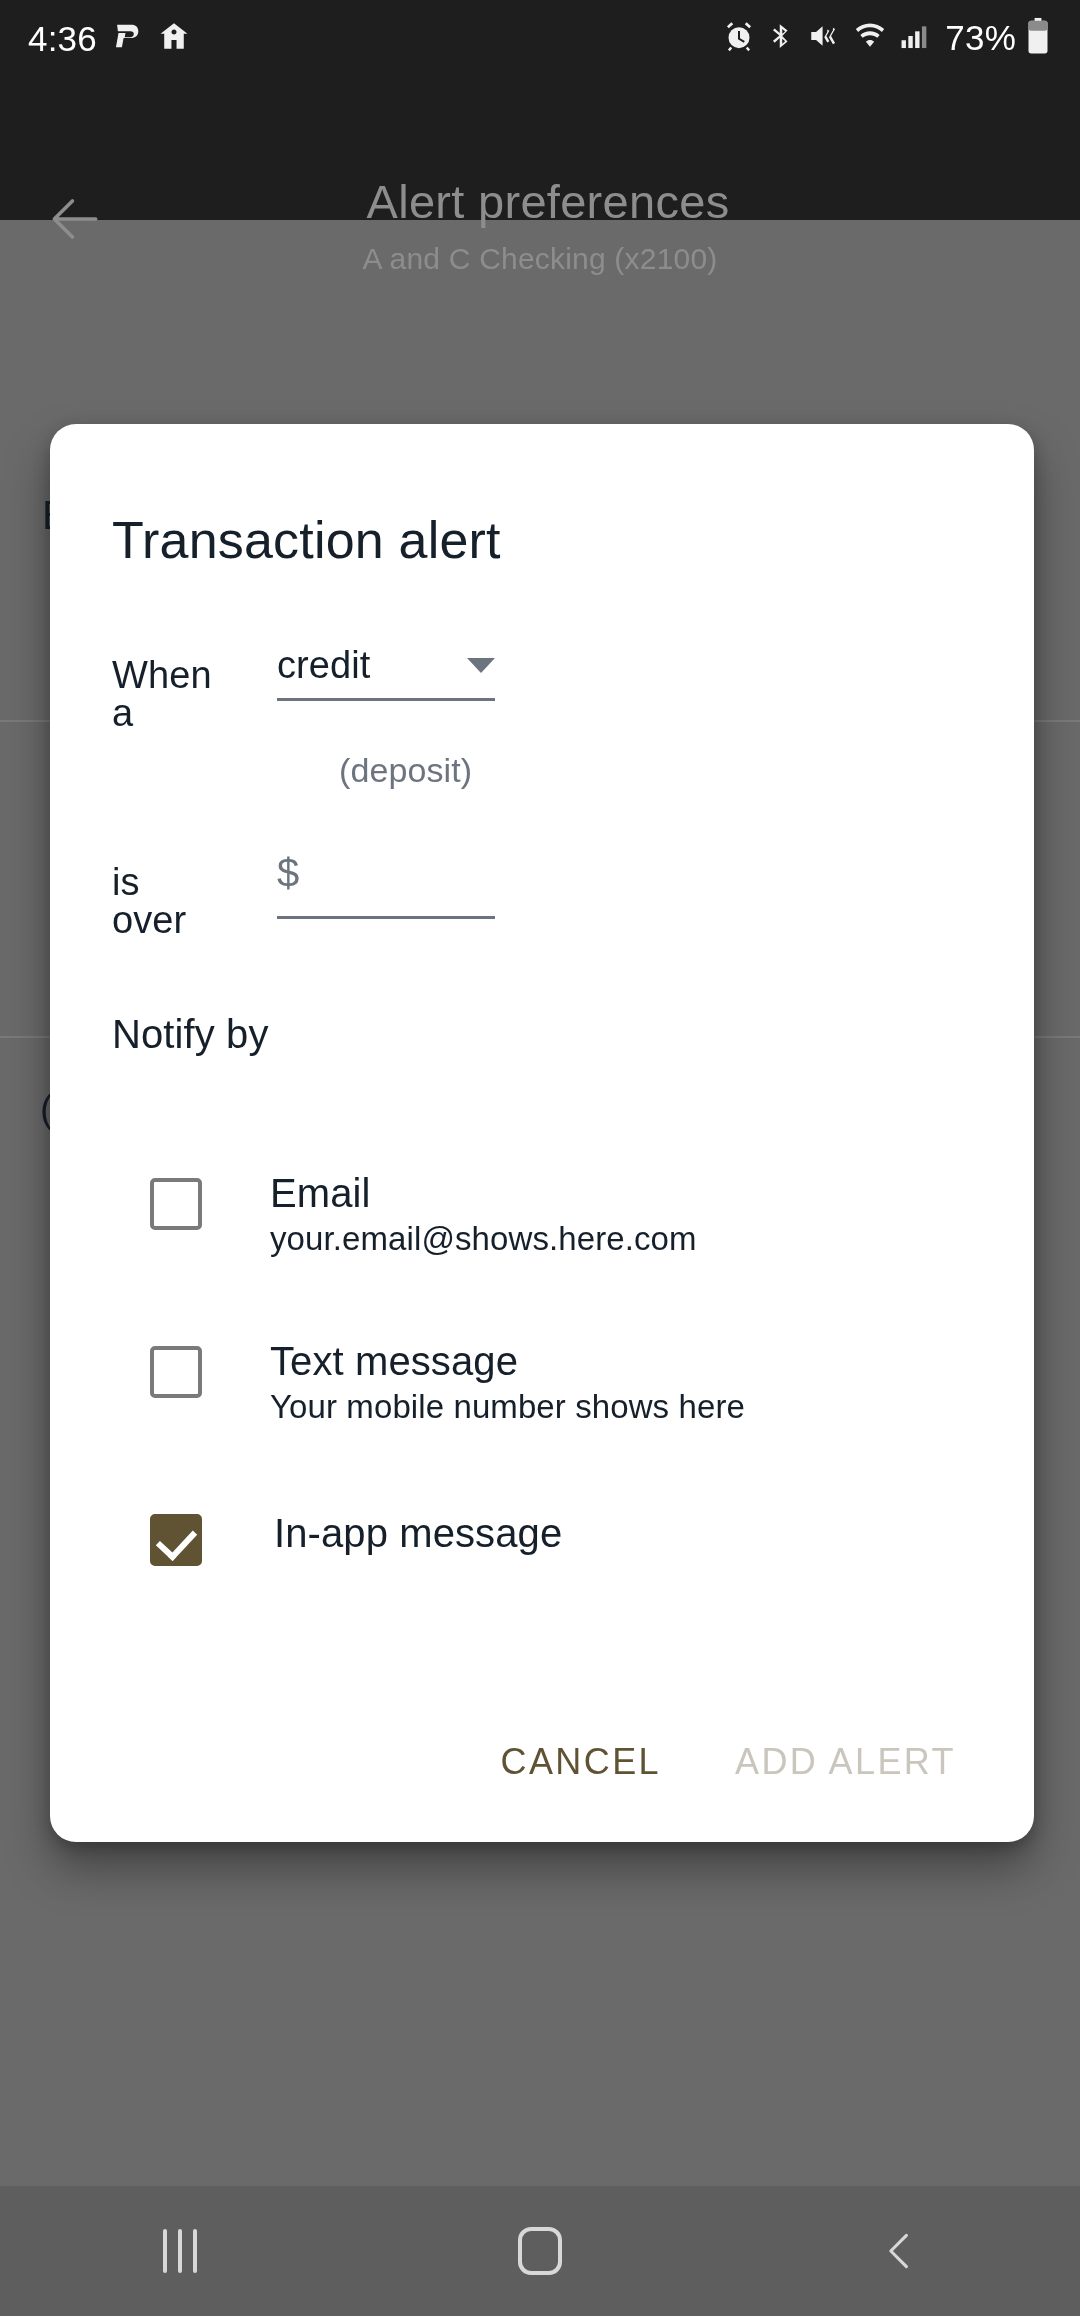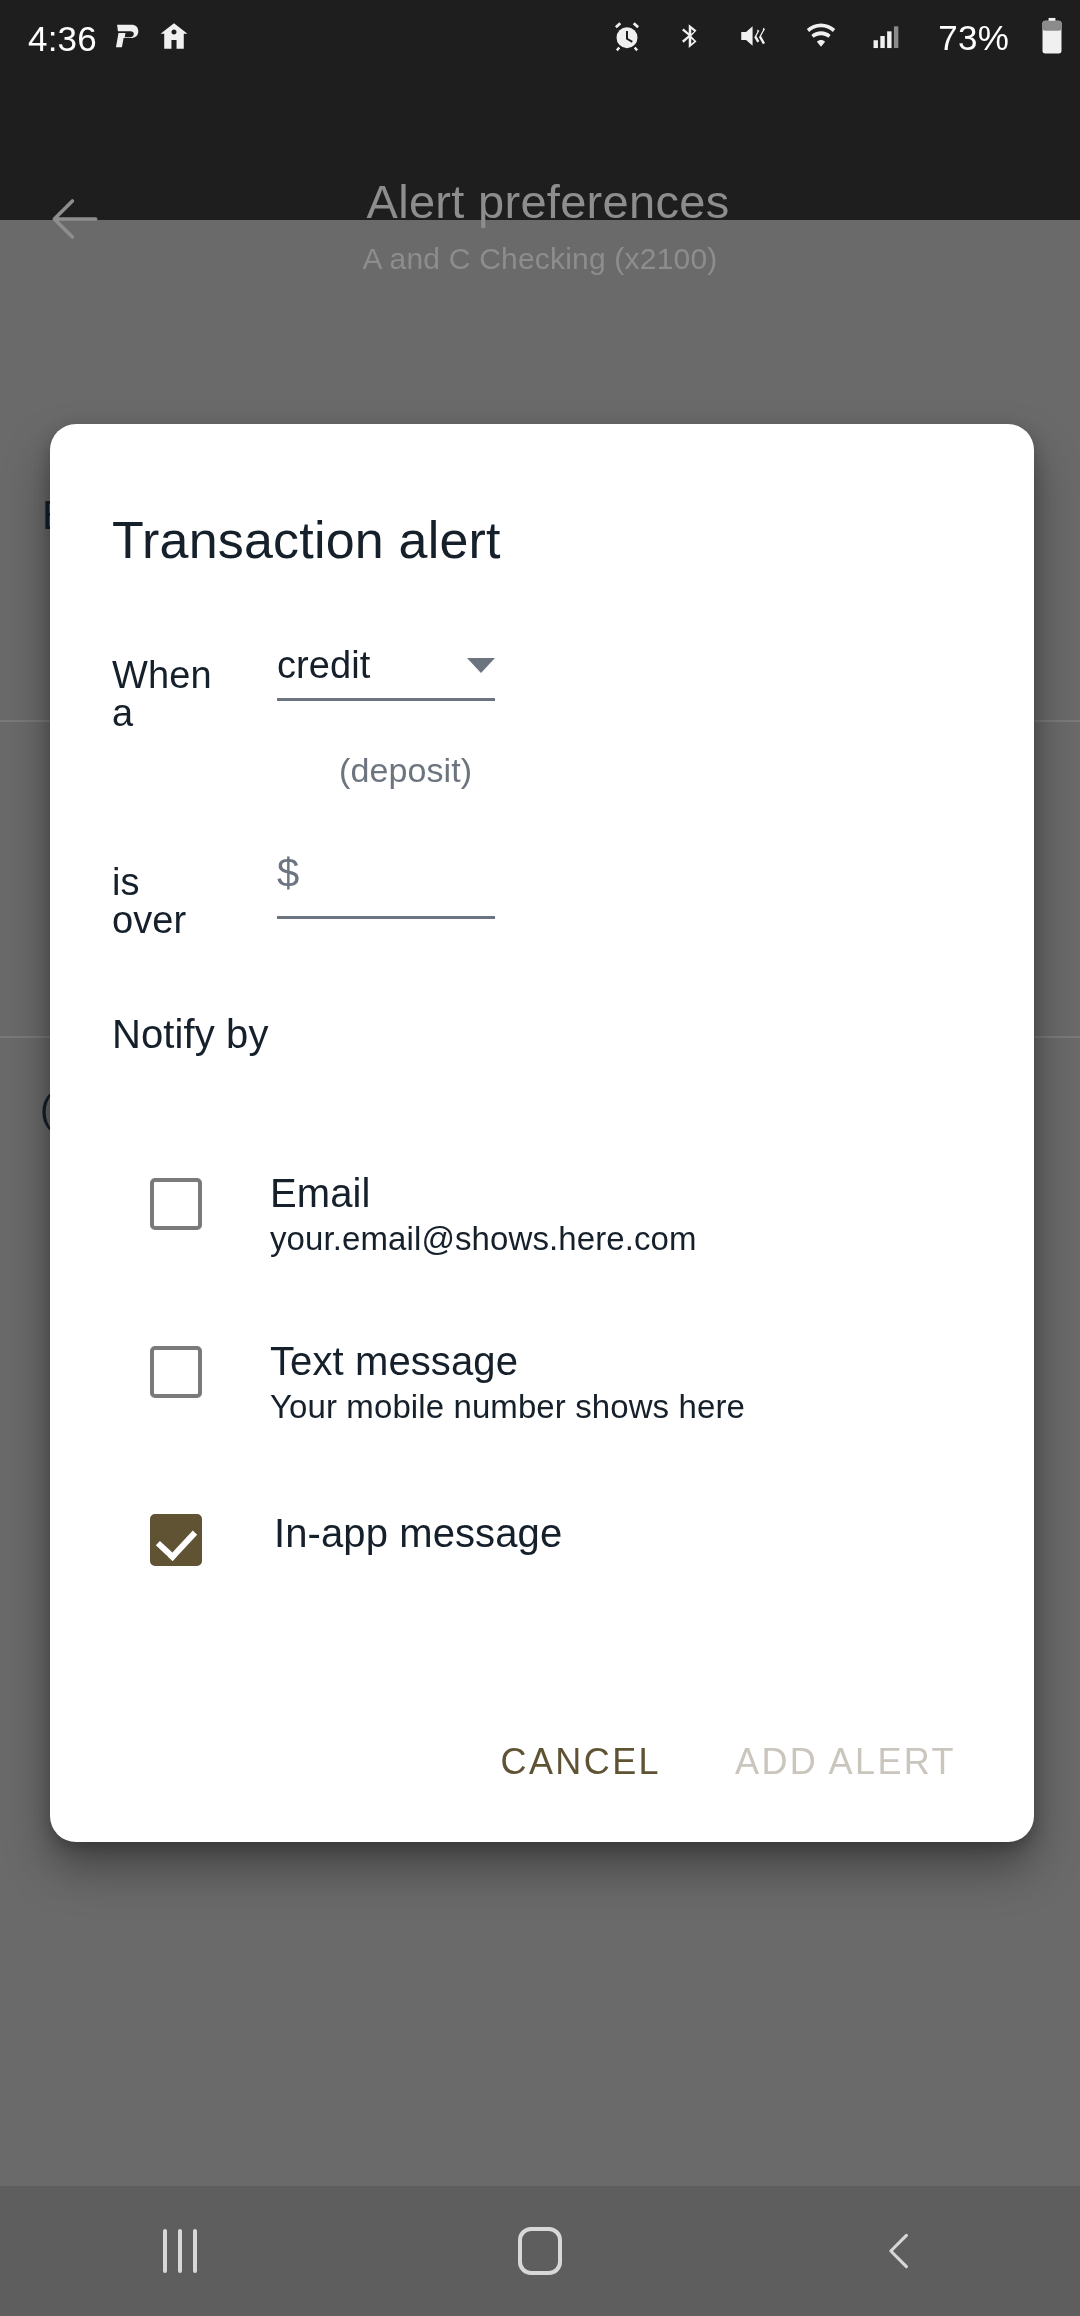--- a/index.html
+++ b/index.html
@@ -17,30 +17,30 @@
     background:#6a6a6a;
     overflow:hidden;
   }
 
   
   #status-bar {
     position:absolute; top:0; left:0;
     width:1080px; height:76px;
     background:#1e1e1e;
     display:flex; align-items:center;
-    padding:0 16px 0 28px;
+    padding:0 30px 0 28px;
     z-index:5;
   }
   .sb-left { display:flex; align-items:center; gap:13px; }
   .sb-clock {
     color:#fff; font-size:35px; font-weight:400;
     letter-spacing:.2px; line-height:1;
   }
   .sb-right {
-    margin-left:auto; display:flex; align-items:center; gap:31px;
+    margin-left:auto; display:flex; align-items:center; gap:10px;
   }
   .sb-ico { display:block; }
   .sb-batt-pct {
     color:#fff; font-size:35px; font-weight:400; letter-spacing:.2px;
     margin-left:3px;
   }
 
   
   #app-bar {
     position:absolute; top:76px; left:0;

